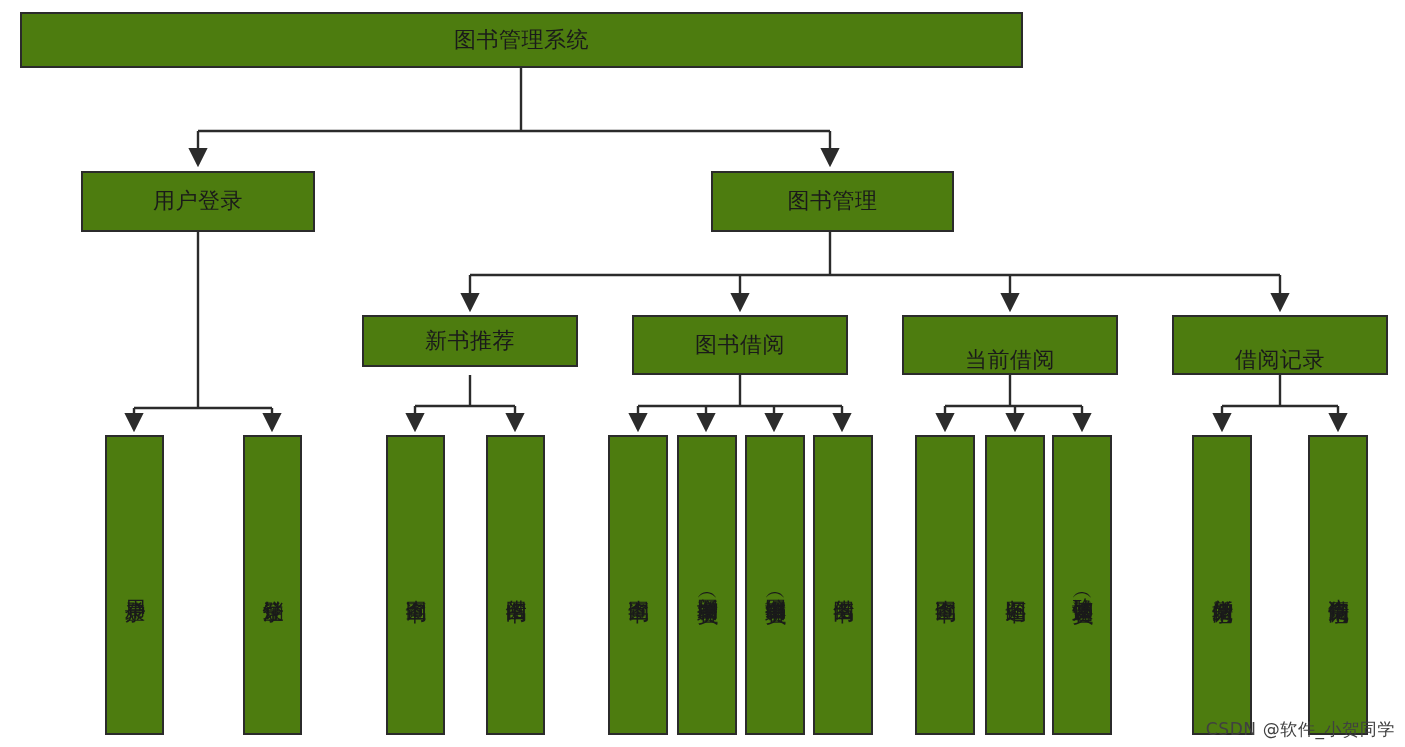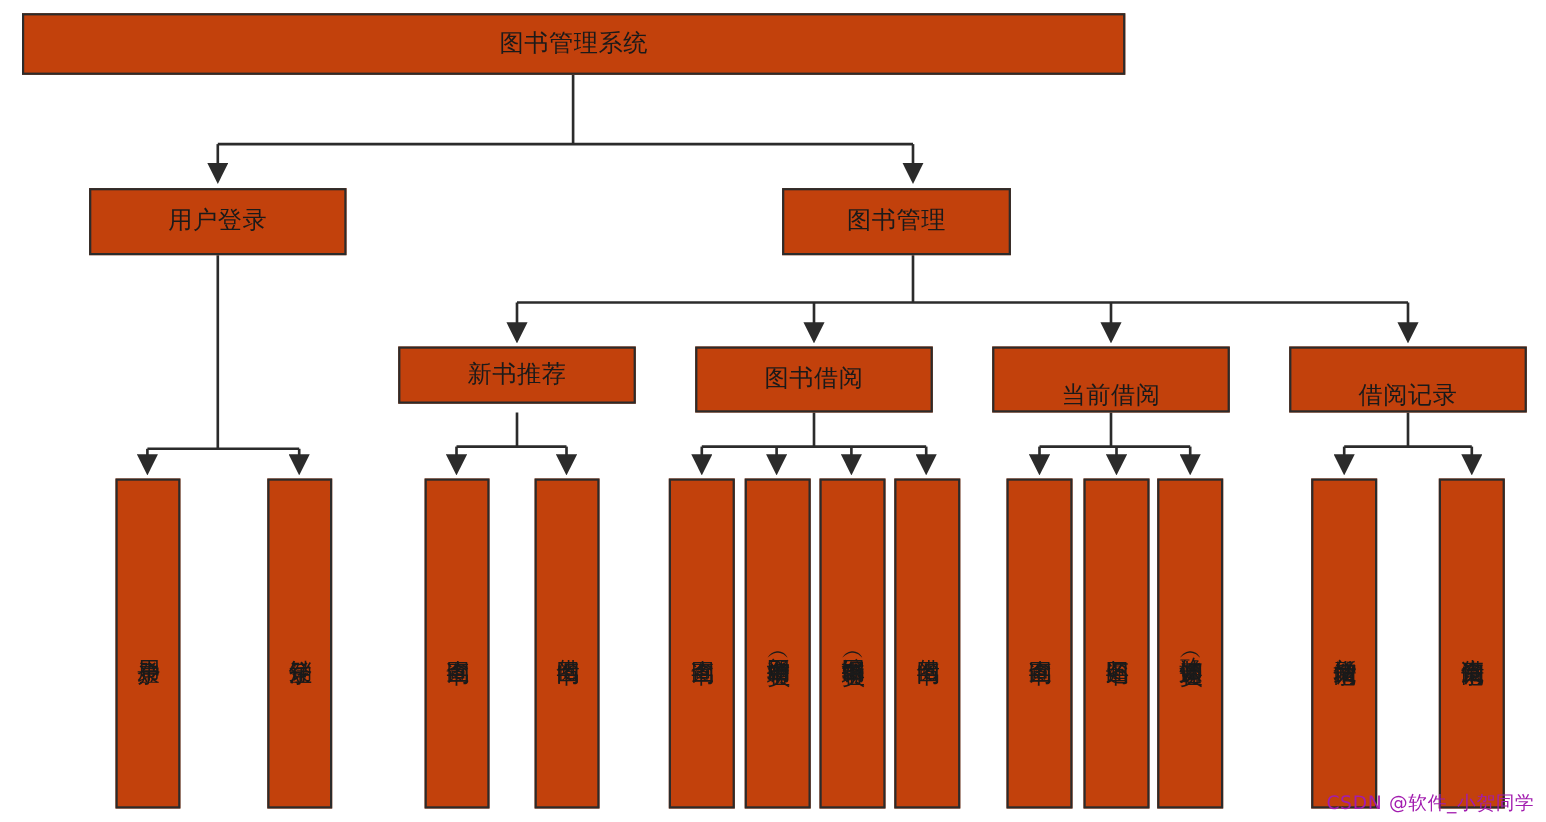--- a/index.html
+++ b/index.html
@@ -23,21 +23,21 @@
     position: absolute;
     left: 0;
     top: 0;
     width: 1405px;
     height: 747px;
     pointer-events: none;
   }
   .node {
     position: absolute;
     box-sizing: border-box;
-    background: #c2410c;
+    background: #4d7c0f;
     border: 2px solid #2b2b2b;
     display: flex;
     align-items: center;
     justify-content: center;
     text-align: center;
     z-index: 2;
   }
   .node .label {
     font-size: 22px;
     line-height: 1.12;
@@ -56,21 +56,21 @@
     line-height: 1.22;
     letter-spacing: 1px;
     white-space: normal;
     max-height: 286px;
   }
   .watermark {
     position: absolute;
     right: 10px;
     bottom: 6px;
     font-size: 17px;
-    color: #a21caf;
+    color: #404040;
     letter-spacing: 0.6px;
     z-index: 3;
     white-space: nowrap;
   }
 </style>
 </head>
 <body>
 
 <div id="canvas">
 
@@ -124,21 +124,21 @@
     </g>
   </svg>
 
   <div class="node" style="left:20px; top:12px; width:1003px; height:56px;">
     <span class="label">图书管理系统</span>
   </div>
 
   <div class="node" style="left:81px; top:171px; width:234px; height:61px;">
     <span class="label">用户登录</span>
   </div>
-  <div class="node" style="left:711px; top:171px; width:208px; height:61px;">
+  <div class="node" style="left:711px; top:171px; width:243px; height:61px;">
     <span class="label">图书管理</span>
   </div>
 
   <div class="node" style="left:362px; top:315px; width:216px; height:52px;">
     <span class="label">新书推荐</span>
   </div>
   <div class="node" style="left:632px; top:315px; width:216px; height:60px;">
     <span class="label">图书借阅</span>
   </div>
   <div class="node" style="left:902px; top:315px; width:216px; height:60px;align-items:flex-end;">

